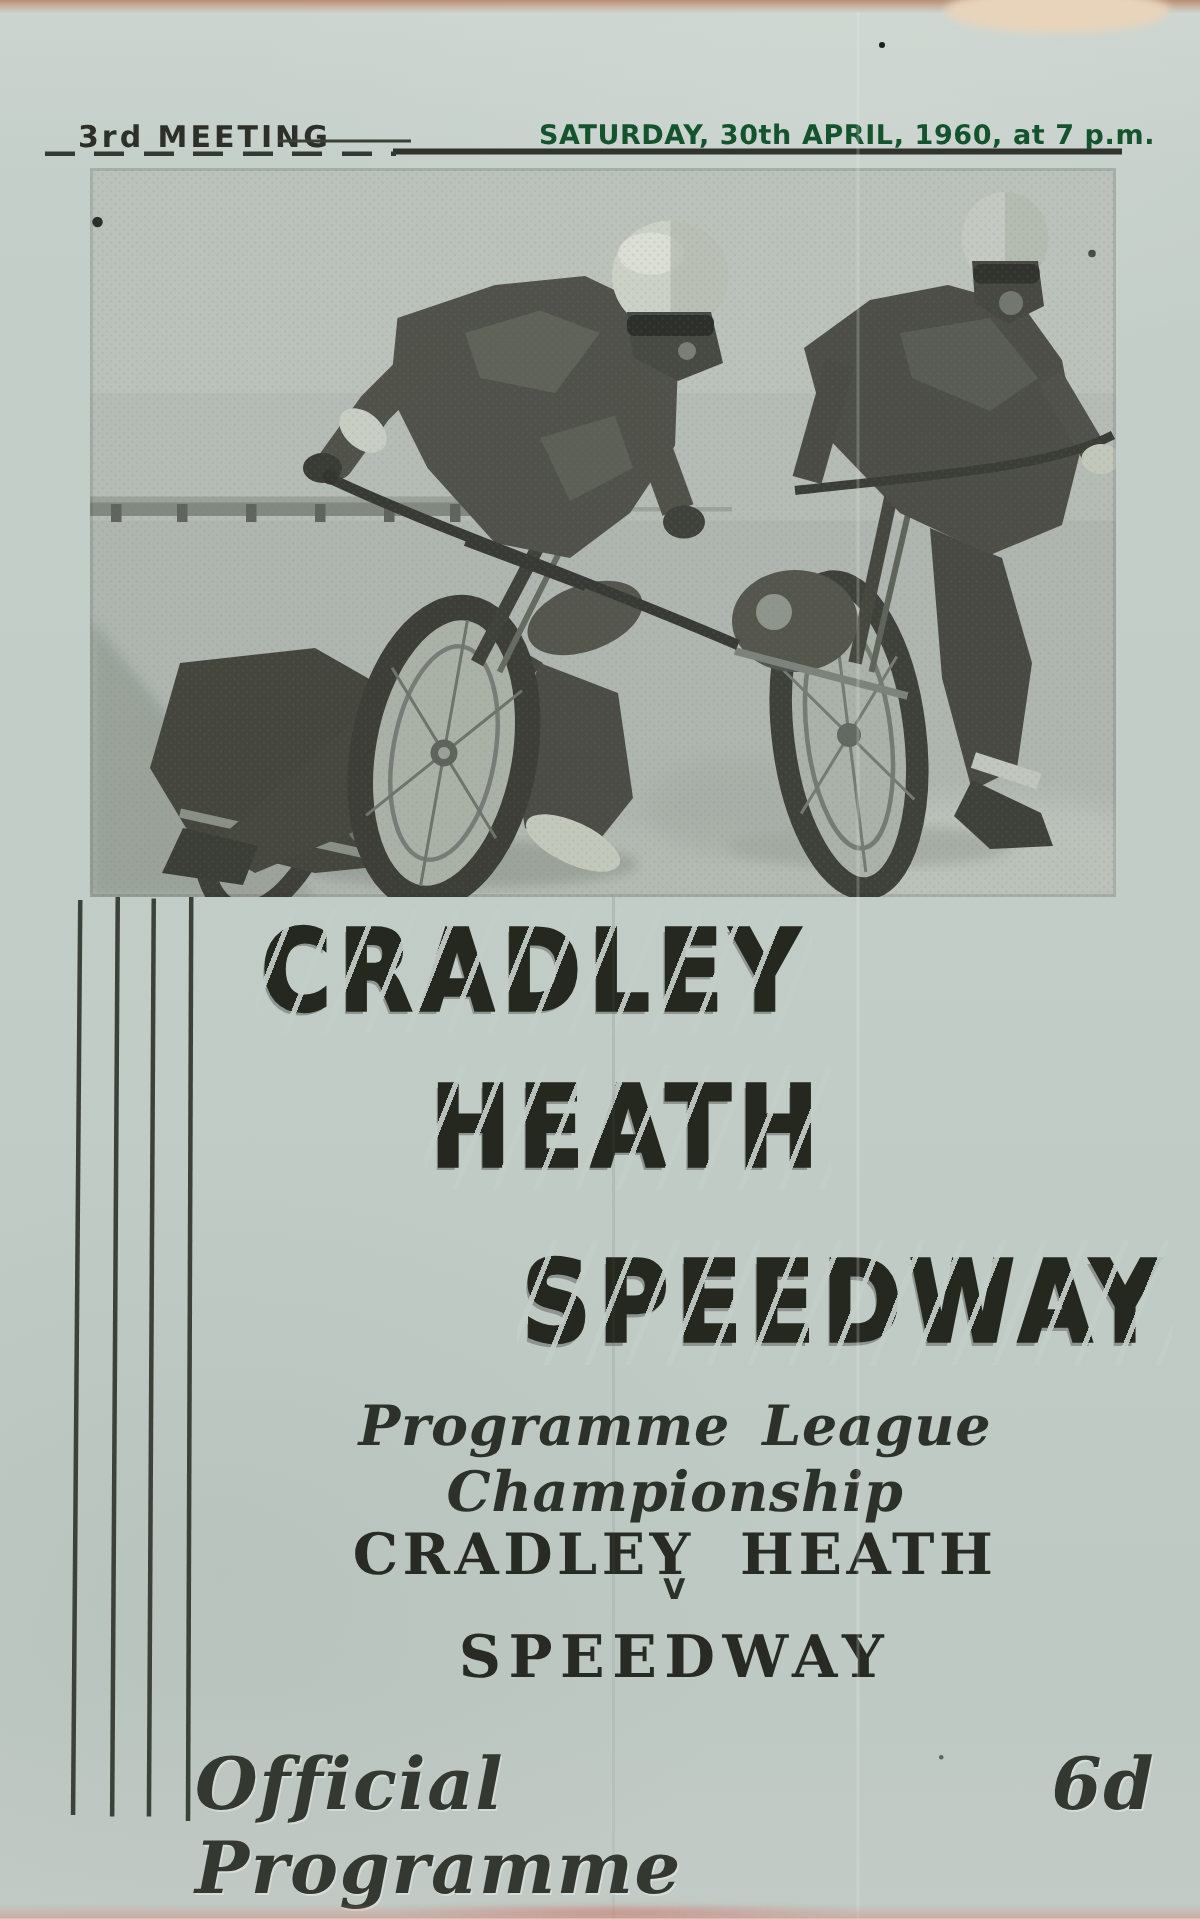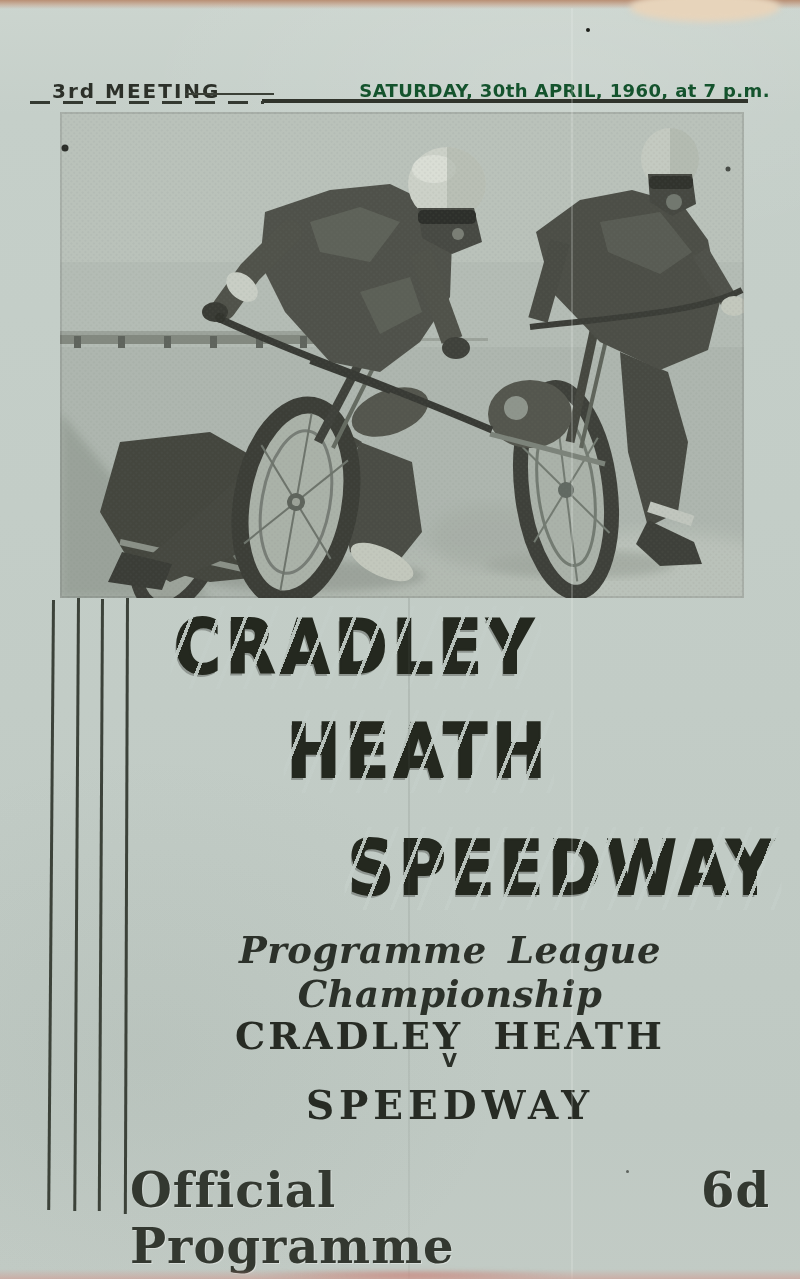--- a/index.html
+++ b/index.html
@@ -55,21 +55,21 @@
   .centerband{position:absolute;left:130px;width:640px;text-align:center;z-index:3;}
   .subtitle{top:928px;font-family:"DejaVu Serif",serif;font-style:italic;font-weight:bold;
     font-size:37px;color:#2c312a;word-spacing:8px;letter-spacing:.5px;}
   .home{top:992px;font-family:"DejaVu Serif",serif;font-weight:bold;font-size:38px;
     color:#272b24;letter-spacing:3px;word-spacing:14px;margin-top:21px;}
   .versus{top:1049px;font-size:19px;font-weight:bold;color:#2c312a;letter-spacing:1px;}
   .away{top:1082px;font-family:"DejaVu Serif",serif;font-weight:bold;font-size:39px;
     color:#272b24;letter-spacing:5px;}
   .footer-row{position:absolute;left:130px;top:1162px;width:640px;display:flex;
     justify-content:center;align-items:baseline;gap:72px;z-index:3;}
-  .prog-label,.price{font-family:"DejaVu Serif",serif;font-weight:bold;
+  .prog-label,.price{font-family:"DejaVu Serif",serif;font-style:italic;font-weight:bold;
     font-size:48px;color:#333830;letter-spacing:1px;
     text-shadow:1px 1px 0 rgba(255,255,255,.35);}
 </style>
 </head>
 <body>
 
 <div class="page">
   <div class="paper"></div>
 
   <div class="meeting">3rd MEETING</div>

